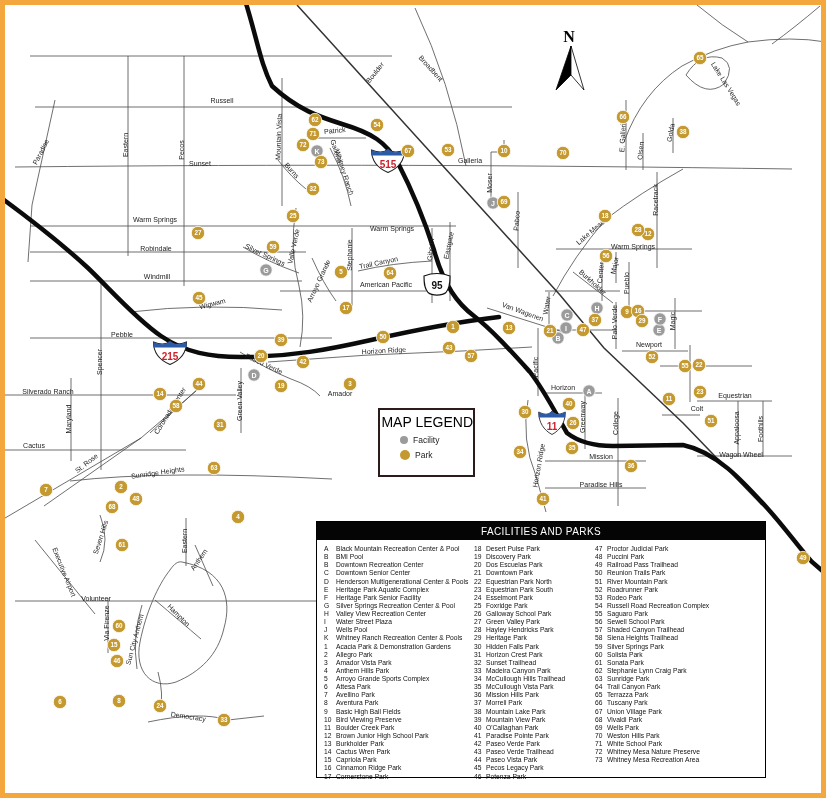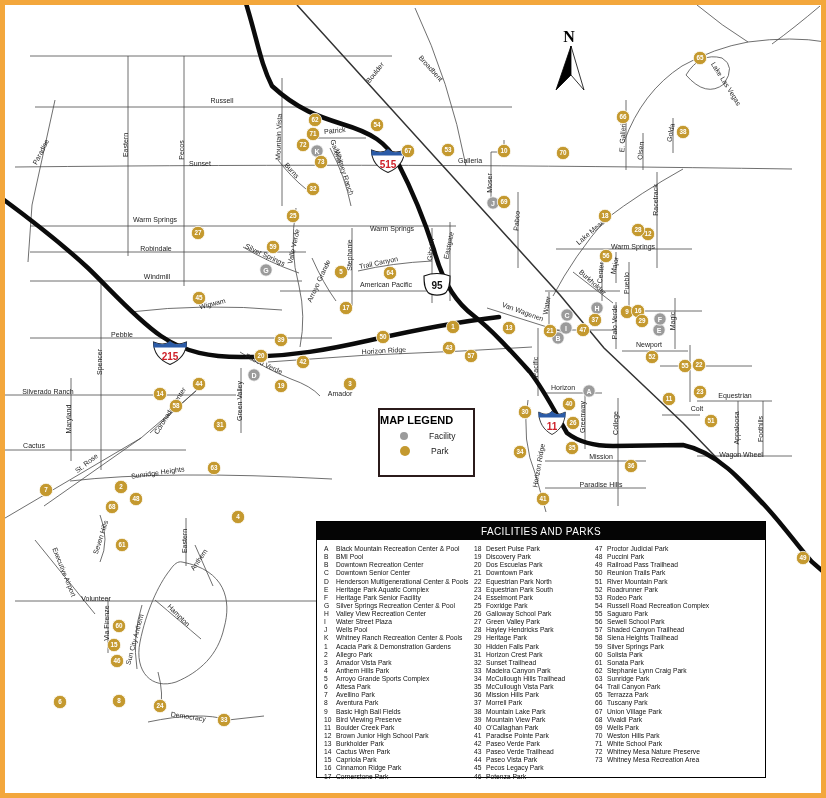--- a/index.html
+++ b/index.html
@@ -9,22 +9,22 @@
   .innerline{position:absolute;left:4px;top:3px;right:4px;bottom:4px;border:1px solid #777;box-sizing:border-box;z-index:1;pointer-events:none}
   #map-svg{position:absolute;left:0;top:0;z-index:5}
   .street{font-size:7px;fill:#1d1d1d}
   .mnum{font-size:6.3px;font-weight:bold;fill:#fff}
   .mletter{font-size:7px;font-weight:bold;fill:#fff}
   .shieldnum{font-size:10px;font-weight:bold}
   .compassN{font-family:"Liberation Serif",serif;font-size:16px;font-weight:bold;fill:#000}
 
   .mlegend{position:absolute;left:378px;top:408px;width:97px;height:69px;background:#fff;
            border:2px solid #2b1b1b;box-sizing:border-box;z-index:20}
-  .mlegend-title{font-size:11px;font-weight:bold;text-align:left;margin-top:4px;color:#000}
-  .mlegend-item{display:flex;align-items:center;gap:21px;margin:5px 0 0 20px;font-size:8.5px;color:#222}
+  .mlegend-title{font-size:14px;font-weight:normal;text-align:right;margin-top:4px;color:#000}
+  .mlegend-item{display:flex;align-items:center;gap:5px;margin:5px 0 0 20px;font-size:8.5px;color:#222}
   .dot{border-radius:50%;display:inline-block}
   .dot-facility{width:8px;height:8px}
   .dot-park{width:10px;height:10px}
 
   .ptable{position:absolute;left:316px;top:521px;width:450px;height:257px;background:#fff;
           border:1px solid #000;box-sizing:border-box;z-index:20}
   .ptable-header{height:18px;background:#050505;color:#fff;font-weight:normal;font-size:10px;
                  display:flex;align-items:center;justify-content:center;letter-spacing:.4px}
   .ptable-body{display:flex;padding:5px 0 0 7px}
   .pcol1{width:150px}.pcol2{width:121px}.pcol3{width:168px}

